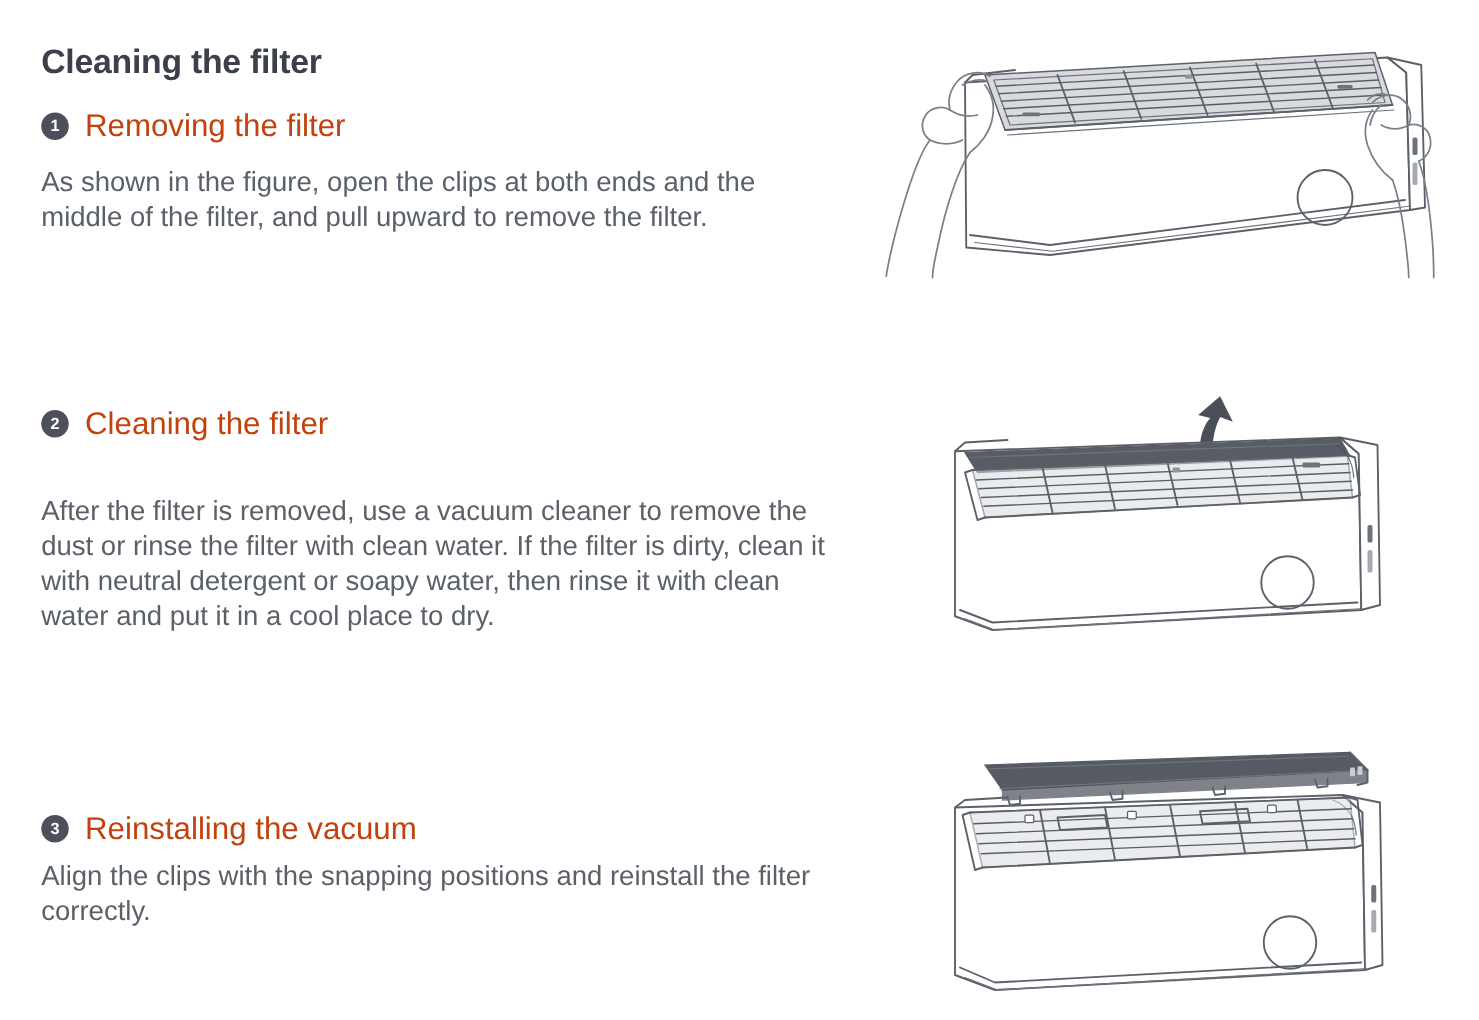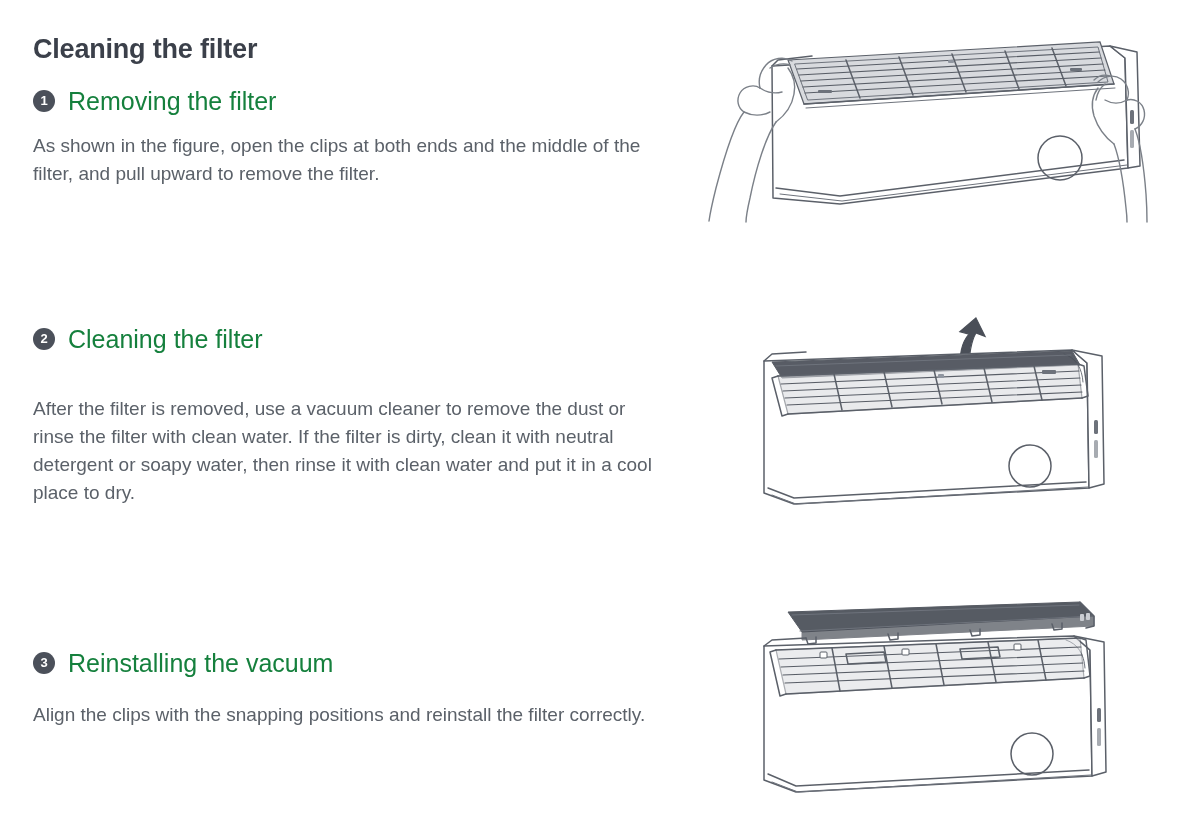--- a/index.html
+++ b/index.html
@@ -60,33 +60,33 @@
     font-weight: bold;
     line-height: 22px;
     text-align: center;
     flex: 0 0 22px;
     margin-right: 13px;
     letter-spacing: 0;
   }
   .step-title {
     font-size: 25px;
     font-weight: normal;
-    color: #15803d;
+    color: #c2410c;
     line-height: 30px;
     white-space: nowrap;
   }
   .step-body {
     margin-top: 15px;
-    font-size: 19px;
+    font-size: 22px;
     color: #5b6169;
     line-height: 28px;
     width: 630px;
   }
   .step-2 .step-body { margin-top: 40px; }
-  .step-3 .step-body { margin-top: 22px; }
+  .step-3 .step-body { margin-top: 8px; }
 
   
   .figure {
     position: absolute;
   }
   .fig-1 { left: 700px; top: 38px;  width: 470px; height: 185px; }
   .fig-2 { left: 742px; top: 308px; width: 410px; height: 205px; }
   .fig-3 { left: 742px; top: 598px; width: 410px; height: 205px; }
 
   .figure svg { display: block; width: 100%; height: 100%; }

